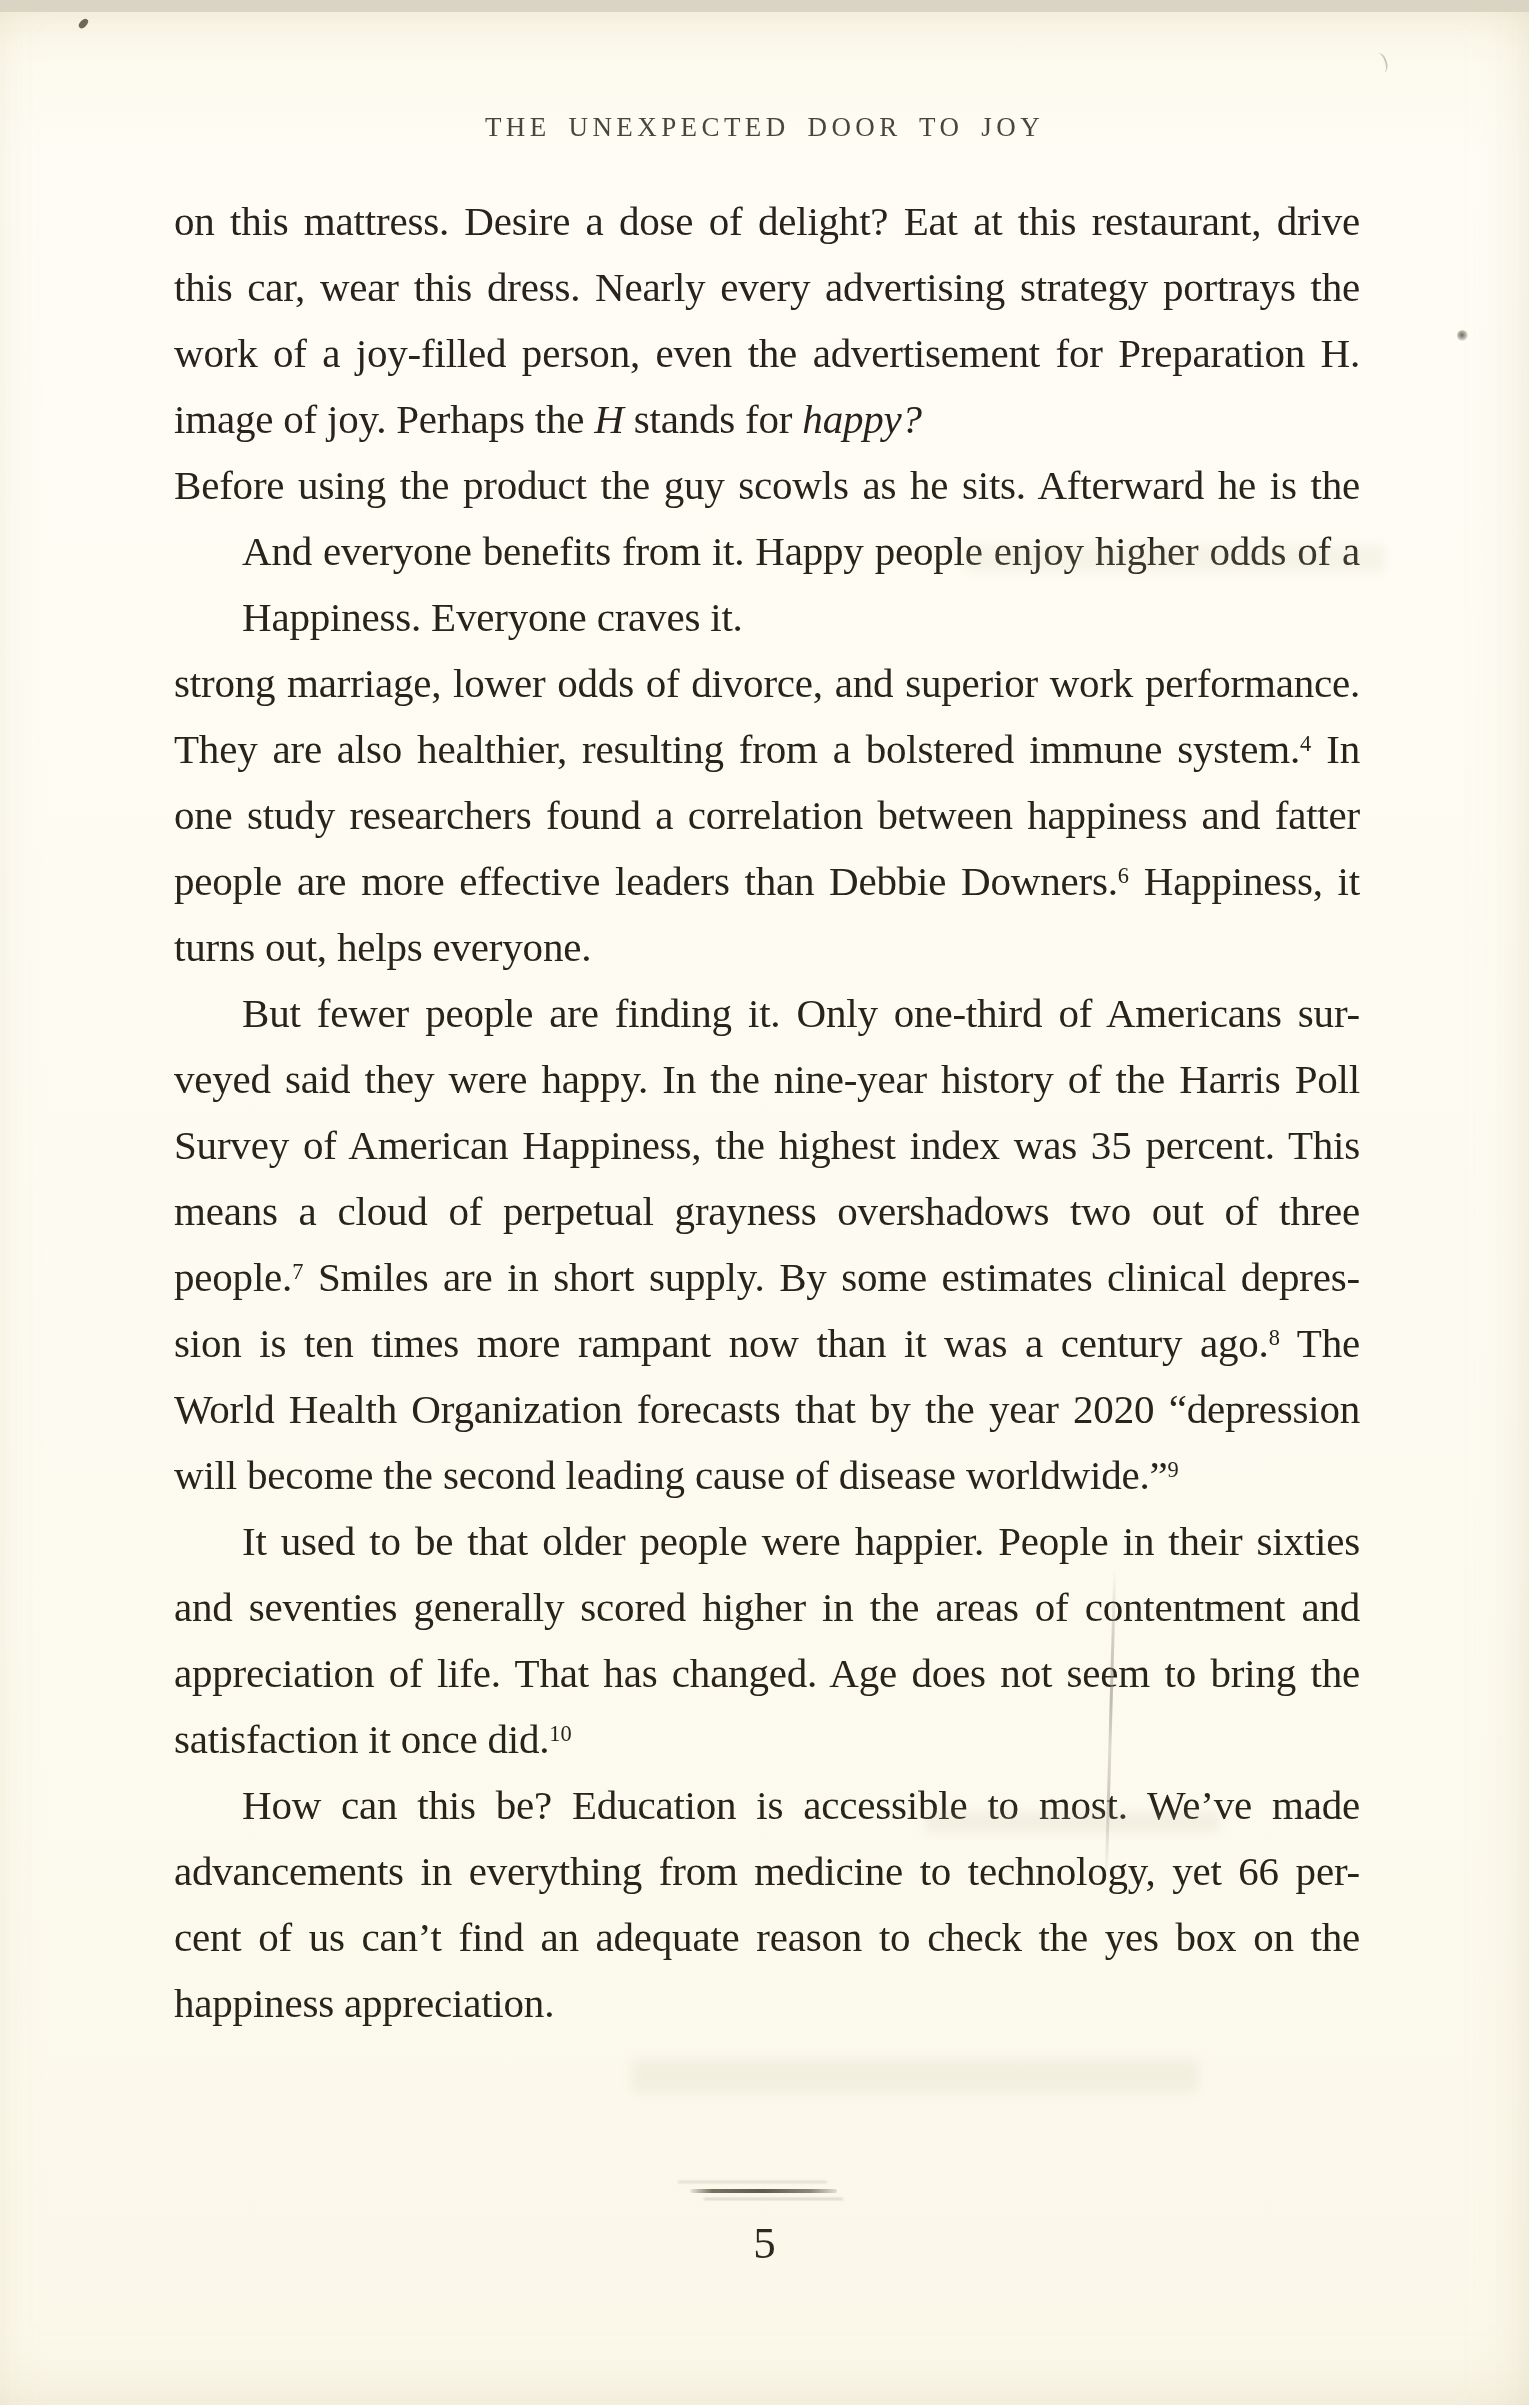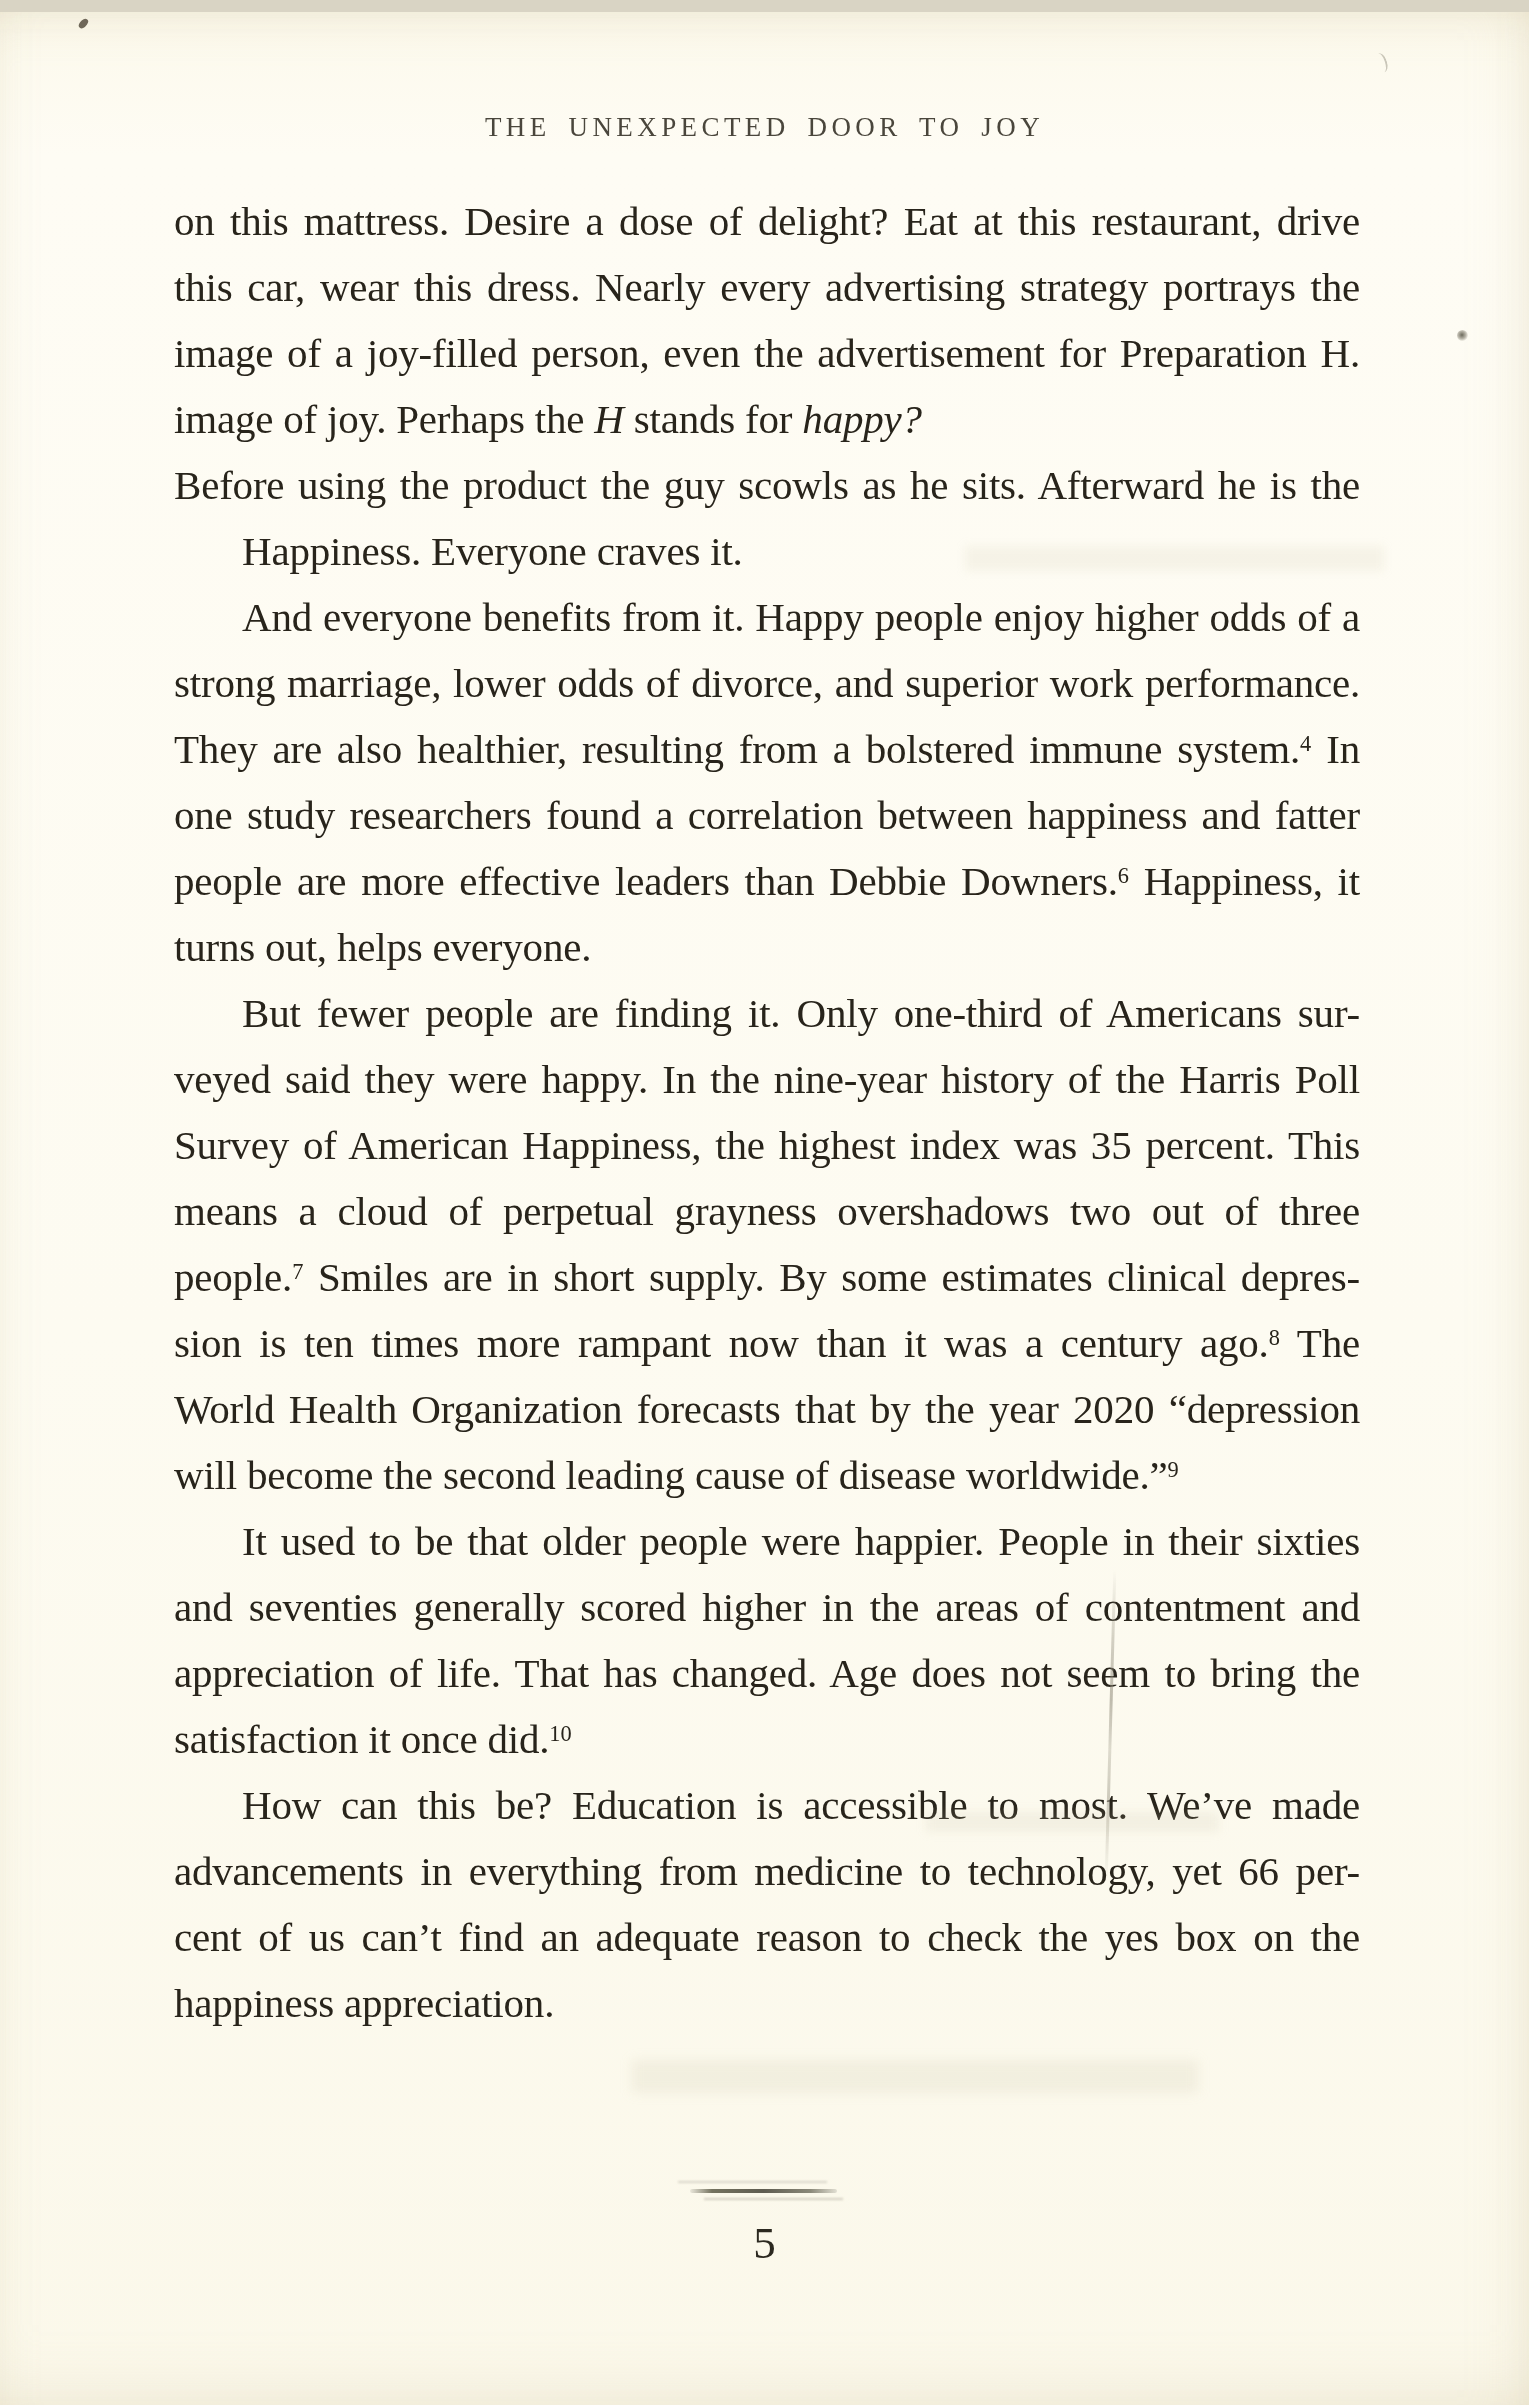--- a/index.html
+++ b/index.html
@@ -159,25 +159,25 @@
 </style>
 </head>
 <body>
 
 <div class="page">
   <div class="running-head">THE UNEXPECTED DOOR TO JOY</div>
 
   <div class="text-block">
       <div class="line">on this mattress. Desire a dose of delight? Eat at this restaurant, drive</div>
       <div class="line">this car, wear this dress. Nearly every advertising strategy portrays the</div>
-      <div class="line">image of a joy-filled person, even the advertisement for Preparation H.</div>
+      <div class="line">work of a joy-filled person, even the advertisement for Preparation H.</div>
       <div class="line end">image of joy. Perhaps the <i>H</i> stands for <i>happy?</i></div>
       <div class="line">Before using the product the guy scowls as he sits. Afterward he is the</div>
+      <div class="line indent">And everyone benefits from it. Happy people enjoy higher odds of a</div>
       <div class="line indent end">Happiness. Everyone craves it.</div>
-      <div class="line indent">And everyone benefits from it. Happy people enjoy higher odds of a</div>
       <div class="line">strong marriage, lower odds of divorce, and superior work performance.</div>
       <div class="line">They are also healthier, resulting from a bolstered immune system.<sup>4</sup> In</div>
       <div class="line">one study researchers found a correlation between happiness and fatter</div>
       <div class="line">people are more effective leaders than Debbie Downers.<sup>6</sup> Happiness, it</div>
       <div class="line end">turns out, helps everyone.</div>
       <div class="line indent">But fewer people are finding it. Only one-third of Americans sur-</div>
       <div class="line">veyed said they were happy. In the nine-year history of the Harris Poll</div>
       <div class="line">Survey of American Happiness, the highest index was 35 percent. This</div>
       <div class="line">means a cloud of perpetual grayness overshadows two out of three</div>
       <div class="line">people.<sup>7</sup> Smiles are in short supply. By some estimates clinical depres-</div>

